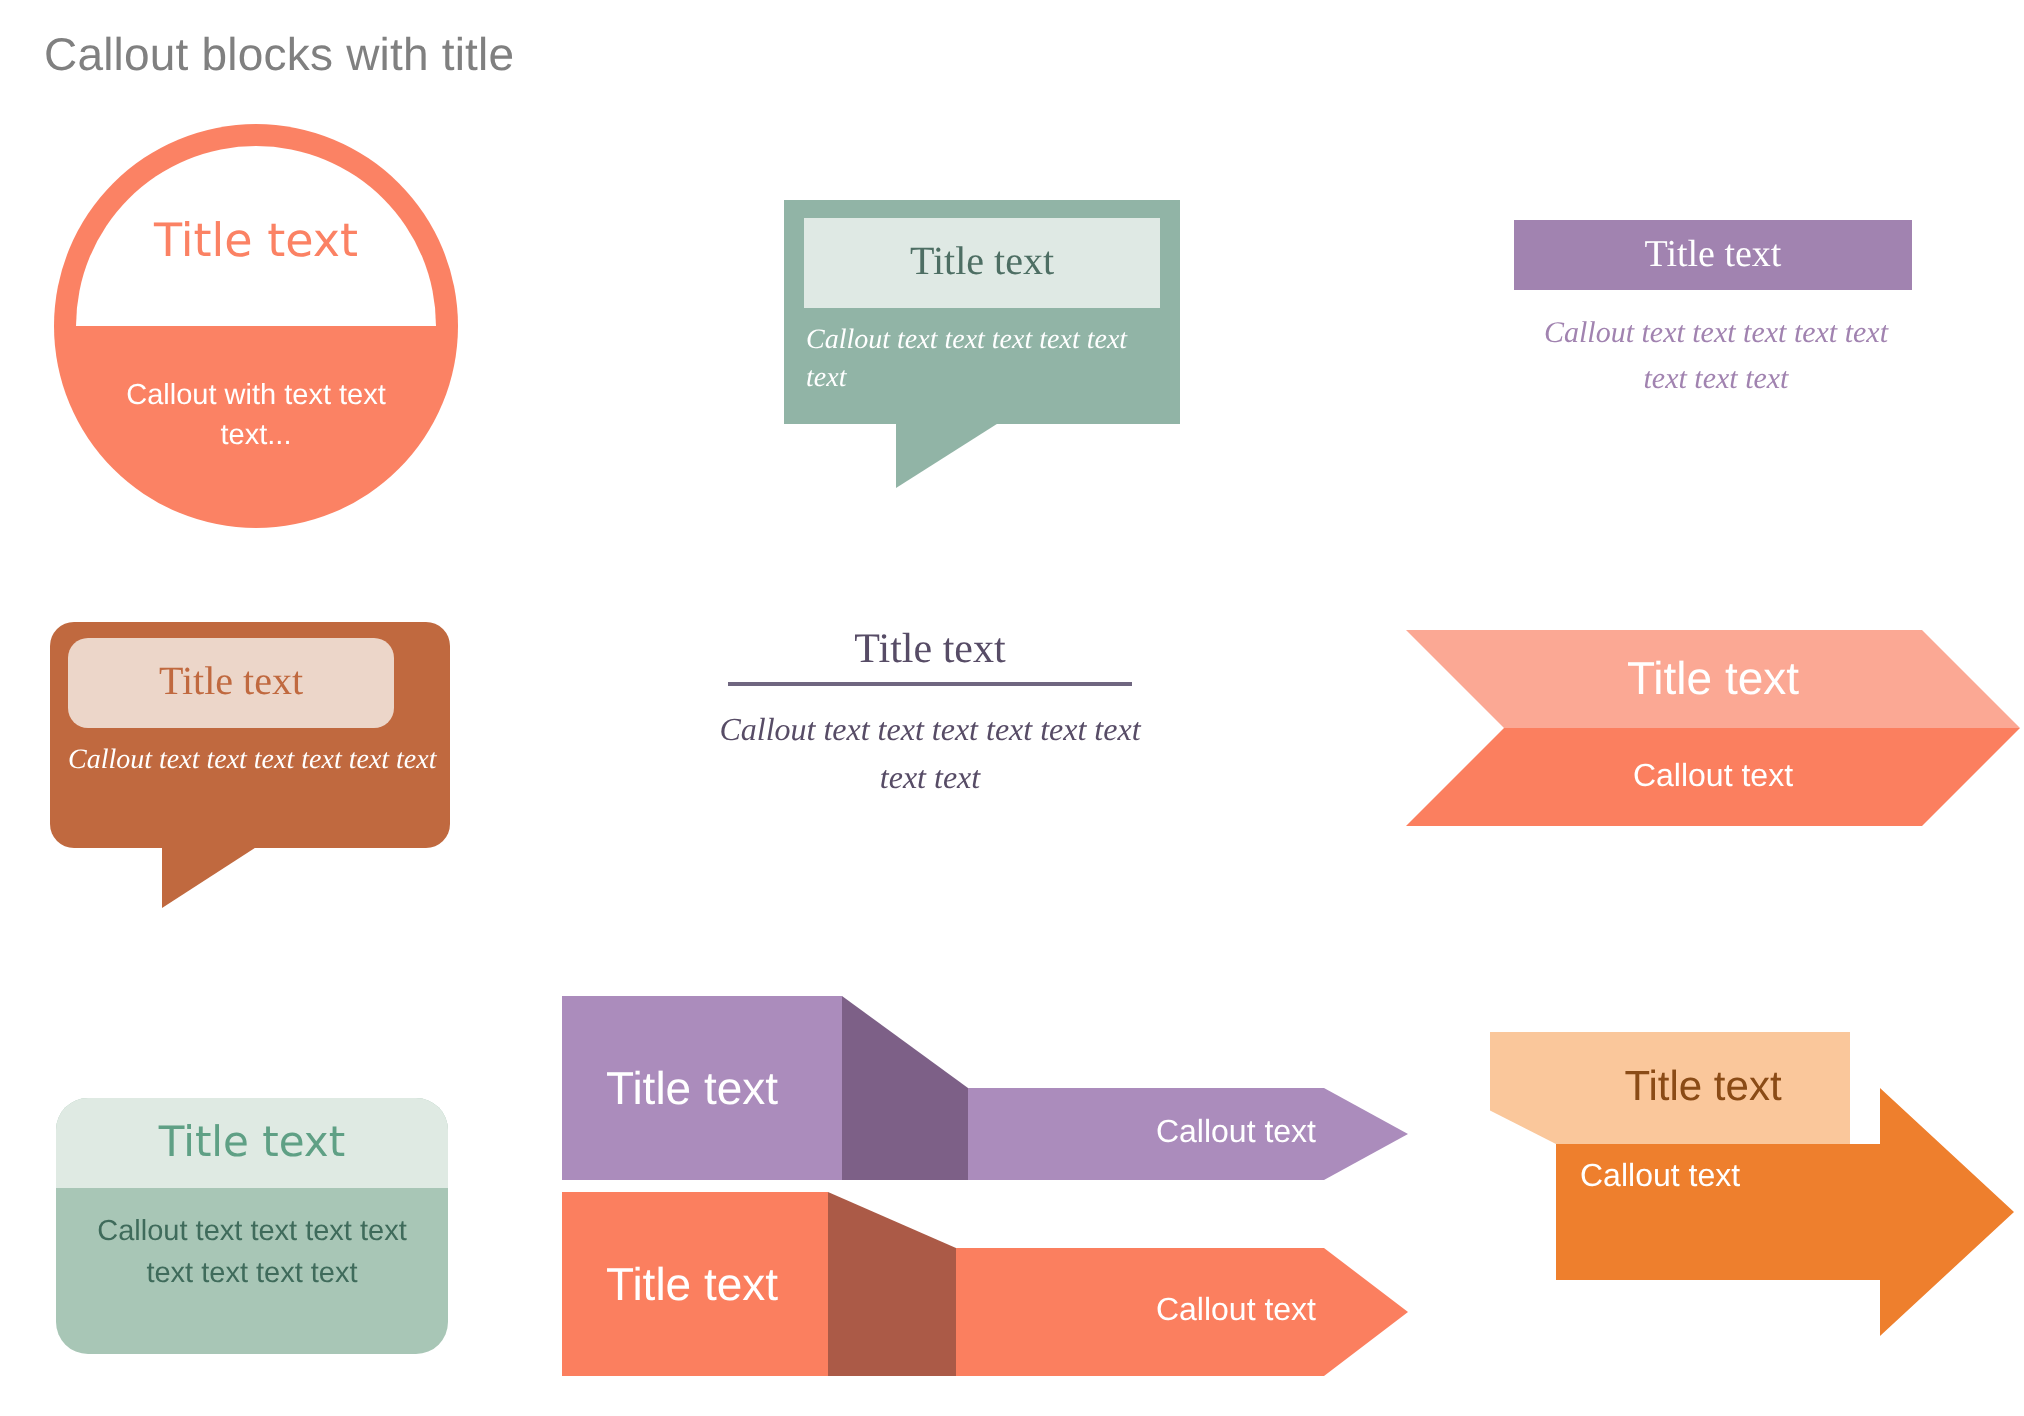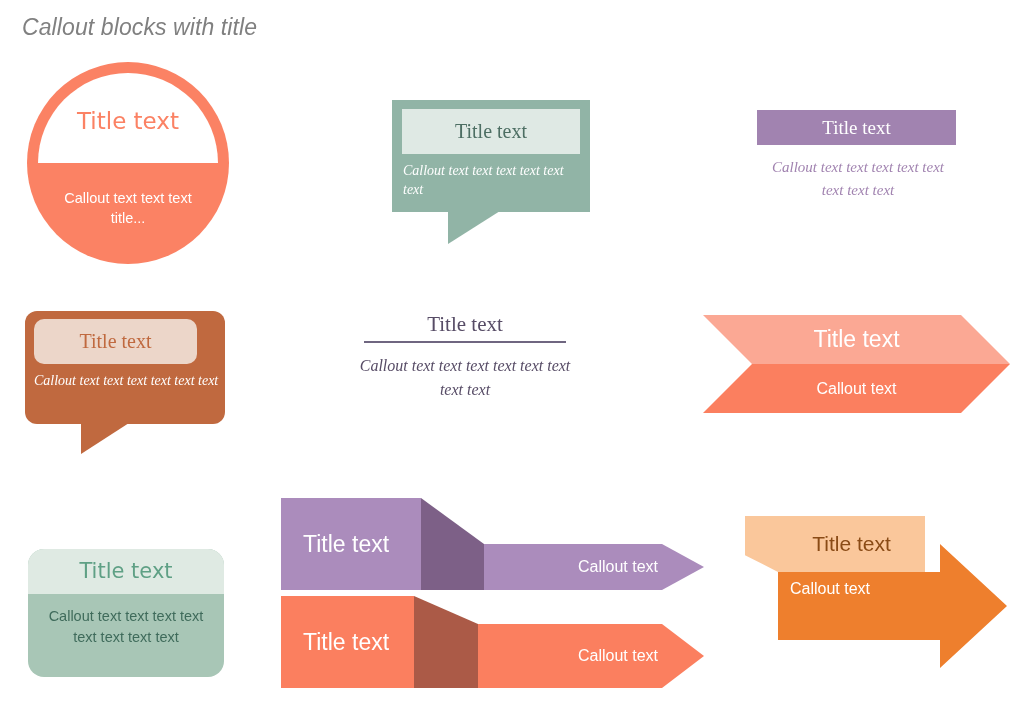--- a/index.html
+++ b/index.html
@@ -15,21 +15,20 @@
     overflow: hidden;
   }
   .page-title {
     position: absolute;
     left: 22px;
     top: 14px;
     font-size: 23px;
     color: #808080;
     letter-spacing: 0.1px;
     white-space: nowrap;
-    font-style: italic;
   }
 
   .block { position: absolute; }
 
   
   #circle-callout { left: 27px; top: 62px; width: 202px; height: 202px; }
   #circle-callout .disc {
     position: absolute; inset: 0;
     border-radius: 50%;
     background: #fb8264;
@@ -303,21 +302,21 @@
 </style>
 </head>
 <body>
 
 <div class="page-title">Callout blocks with title</div>
 
 <div class="block" id="circle-callout">
   <div class="disc"></div>
   <div class="cap"></div>
   <div class="c-title">Title text</div>
-  <div class="c-body">Callout text text text title...</div>
+  <div class="c-body">Callout with text text text...</div>
 </div>
 
 <div class="block" id="green-bubble">
   <div class="body"></div>
   <div class="tail"></div>
   <div class="t-box">
     <span>Title text</span>
   </div>
   <div class="b-text">Callout text text text text text text</div>
 </div>

